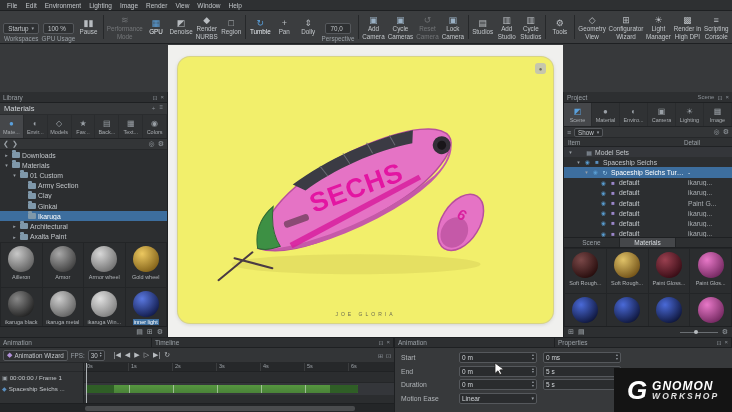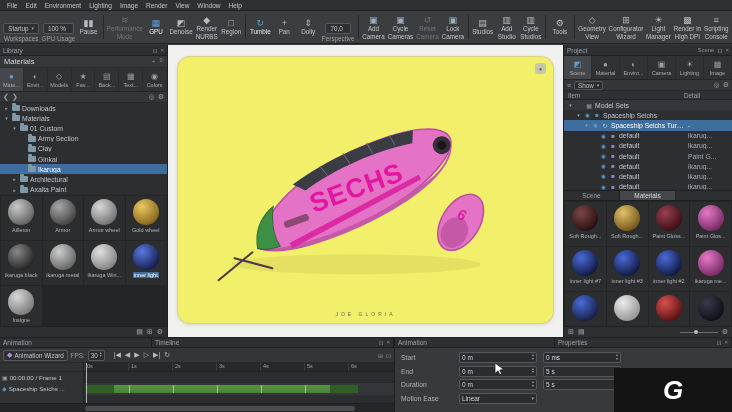--- a/index.html
+++ b/index.html
@@ -19,21 +19,21 @@
   .tb-sub  { font-size:6.3px; line-height:7px; color:#c2c6ca; white-space:nowrap; }
   .tb-btn.boxed .tb-main { border:1px solid #55585c; background:#2e3032; border-radius:2px; padding:1px 4px; margin-bottom:1px; display:flex; gap:3px; align-items:center; }
   .tb-btn.boxed .tb-sub { color:#9aa0a6; }
   .tb-btn.disabled { opacity:.4; }
   .tb-btn.active .tb-main { color:#e8ecf0; }
   .tb-btn.sep { min-width:1px; width:1px; padding:0; height:24px; background:#26282a; margin:0 2px; }
   .tb-arrow { font-size:5px; color:#9aa0a6; }
 
   
   #main { position:absolute; top:45px; left:0; right:0; height:292px; display:flex; }
-  .panel { background:#37393b; display:flex; flex-direction:column; }
+  .panel { background:#37393b; display:flex; flex-direction:column;margin-top:47px; }
   #left-panel  { width:168px; border-right:1px solid #1e2022; }
   #right-panel { width:169px; border-left:1px solid #1e2022; }
 
   .panel-header { height:11px; background:#2d2f31; border-bottom:1px solid #1e2022; display:flex; align-items:center; padding:0 3px; font-size:6.5px; color:#9aa0a6; flex:none; }
   .ph-icons { margin-left:auto; display:flex; gap:3px; font-size:6px; color:#8a9096; }
   .panel-title { height:12px; display:flex; align-items:center; padding:0 4px; font-size:7.5px; color:#d2d6da; background:#36383a; border-bottom:1px solid #2a2c2e; flex:none; }
 
   .icon-tabs { display:flex; height:24px; background:#303234; border-bottom:1px solid #222426; flex:none; }
   .icon-tab { flex:1; display:flex; flex-direction:column; align-items:center; justify-content:center; gap:1px; border-right:1px solid #2a2c2e; }
   .icon-tab .it-icon { font-size:8px; line-height:9px; color:#9aa0a6; }
@@ -937,20 +937,24 @@
         <div class="prop-row">
           <span class="prop-label">Motion Ease</span>
           <span class="prop-box dropdown">
             <span class="val">Linear</span>
             <span class="dd-arrow">▾</span>
           </span>
         </div>
       </div>
       <div id="logo">
         <span class="gmark">G</span>
+        <span class="gtext">
+          <span class="l1">GNOMON</span>
+          <span class="l2">WORKSHOP</span>
+        </span>
       </div>
     </div>
   </div>
 
   <svg id="cursor" width="12" height="14" viewBox="0 0 12 14">
     <path d="M1 1 L1 11.5 L4 8.8 L5.8 12.6 L7.6 11.7 L5.8 8 L10 7.6 Z" fill="#fff" stroke="#222" stroke-width="0.8"></path>
   </svg>
 </div>
 
 </body></html>

